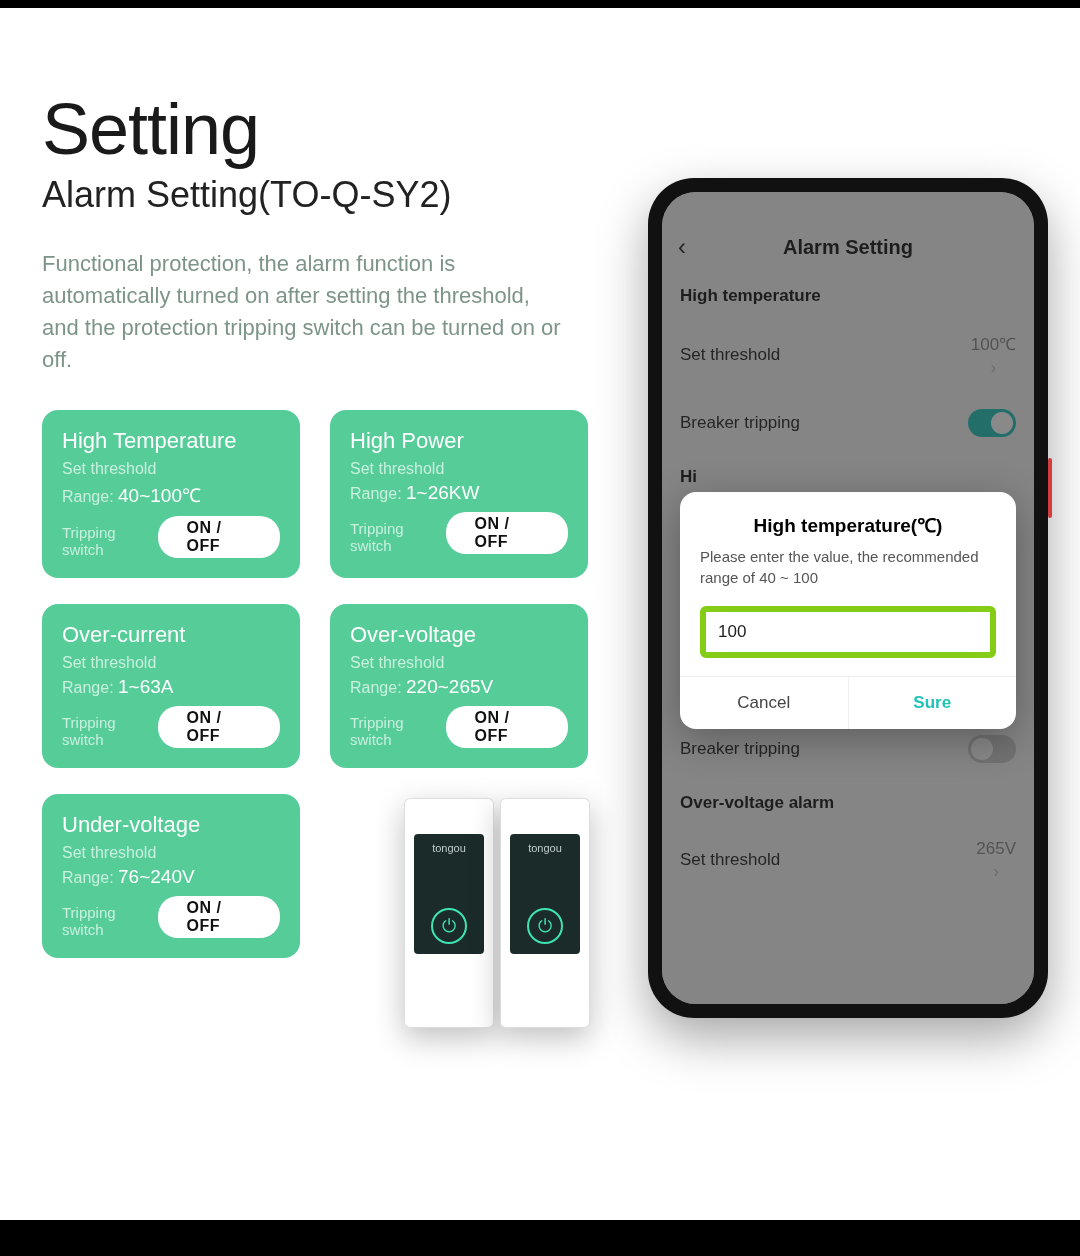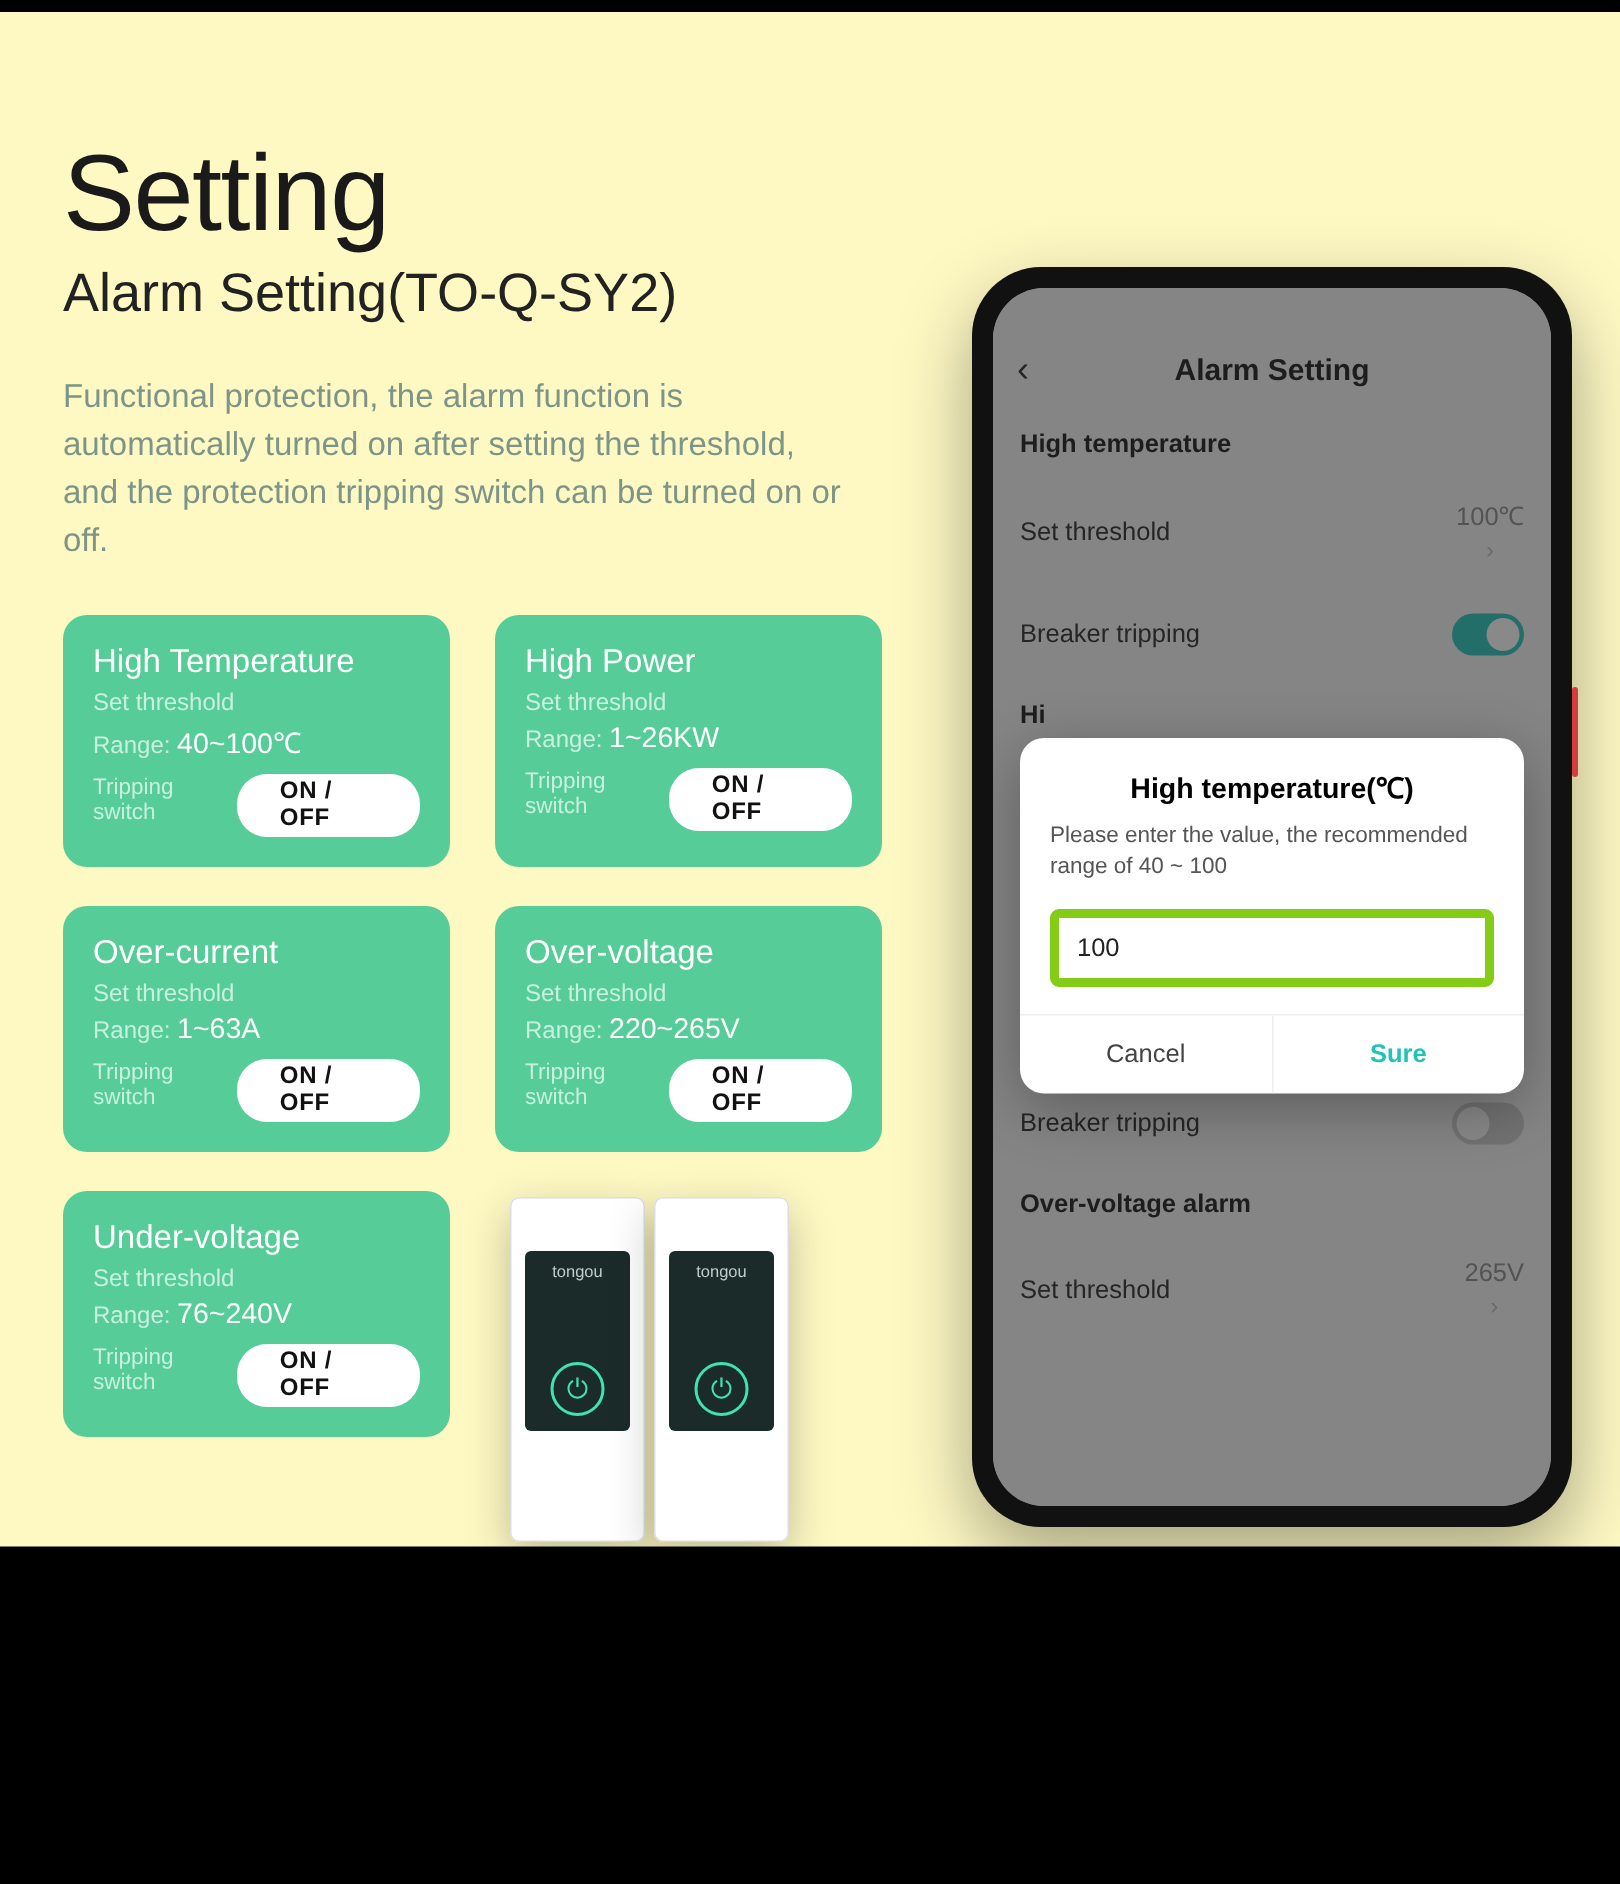--- a/index.html
+++ b/index.html
@@ -5,22 +5,22 @@
 * { margin: 0; padding: 0; box-sizing: border-box; }
 body {
   width: 1080px;
   height: 1256px;
   background: #000;
   font-family: -apple-system, BlinkMacSystemFont, "Segoe UI", Arial, sans-serif;
   overflow: hidden;
 }
 .canvas {
   width: 1080px;
-  height: 1023px;
-  background: #fef9c3;
+  height: 1212px;
+  background: #ffffff;
   position: relative;
   margin-top: 8px;
 }
 .left {
   position: absolute;
   left: 42px;
   top: 80px;
   width: 560px;
 }
 .title {
@@ -68,21 +68,21 @@
   color: #c8f0dd;
   margin-top: 4px;
 }
 .card-range .val {
   color: #fff;
   font-size: 19px;
   font-weight: 500;
 }
 .card-trip {
   display: flex;
-  align-items: flex-start;
+  align-items: flex-end;
   gap: 8px;
   margin-top: 8px;
 }
 .card-trip-label {
   font-size: 15px;
   color: #c8f0dd;
 }
 .pill {
   background: #fff;
   color: #111;
@@ -94,21 +94,21 @@
 }
 
 .product {
   position: absolute;
   left: 340px;
   top: 750px;
   width: 250px;
   height: 270px;
   display: flex;
   align-items: flex-end;
-  justify-content: flex-start;
+  justify-content: flex-end;
 }
 .breakers {
   display: flex;
   gap: 6px;
 }
 .breaker {
   width: 90px;
   height: 230px;
   background: #fff;
   border-radius: 6px;

